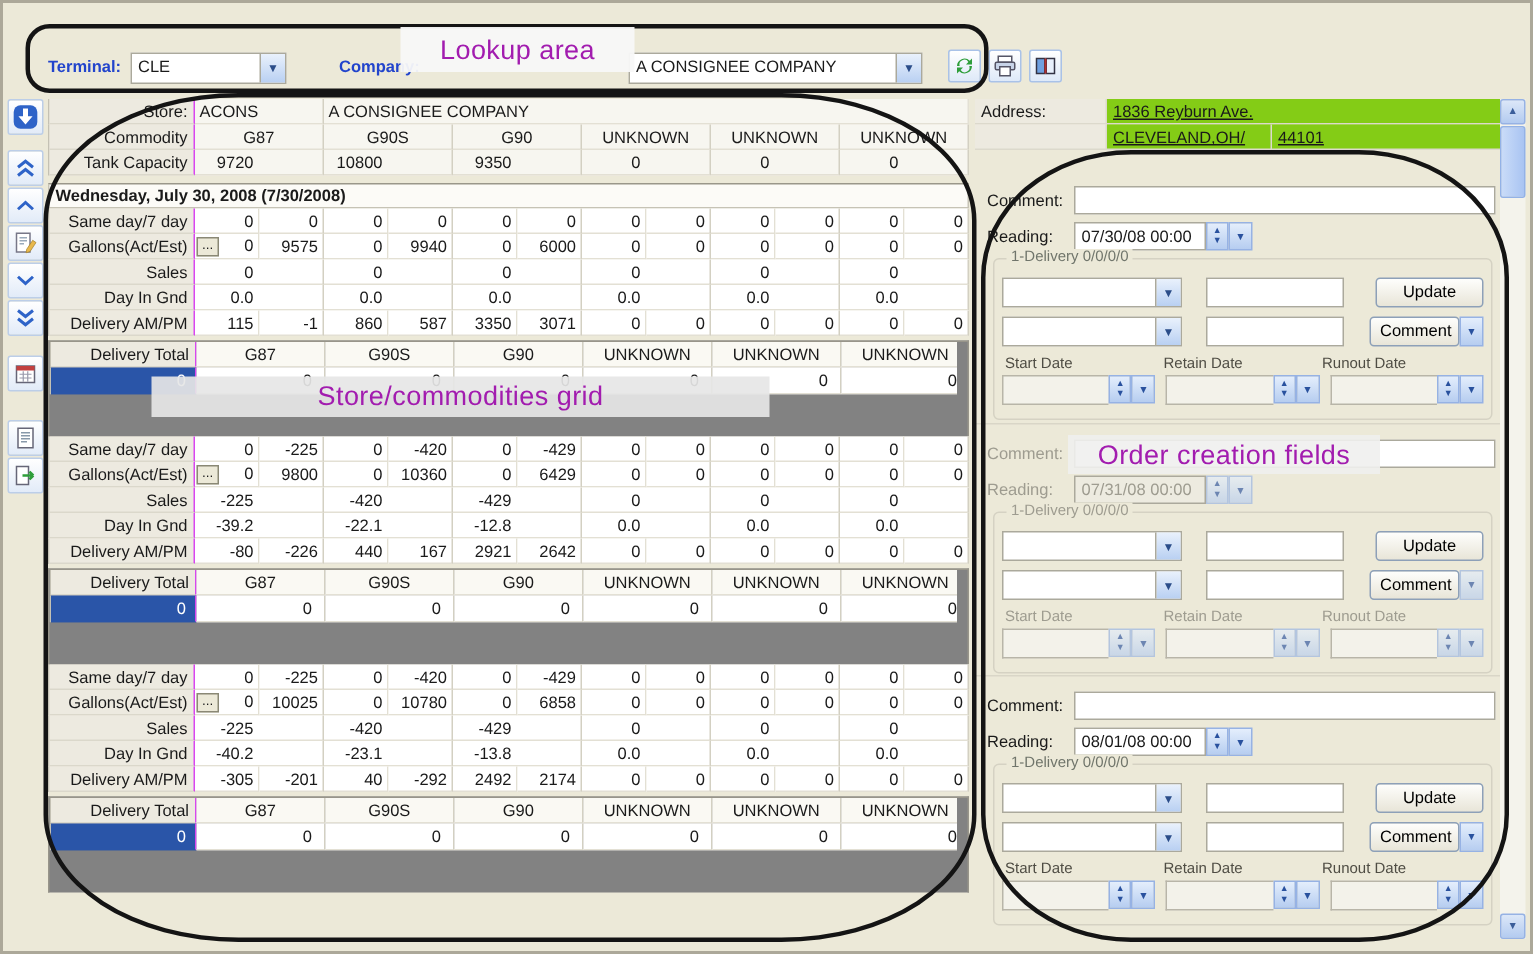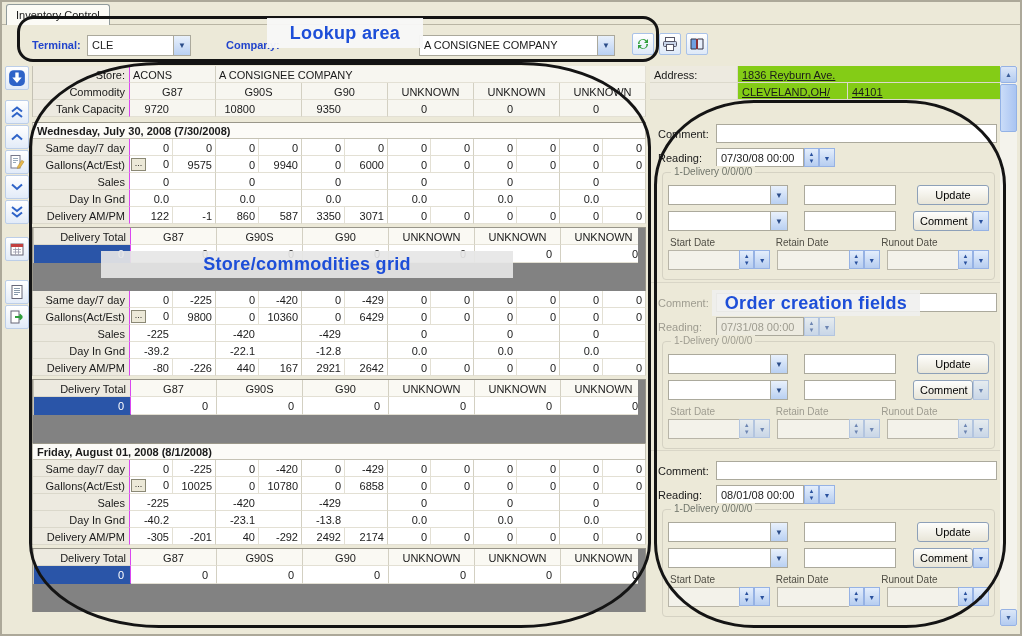--- a/index.html
+++ b/index.html
@@ -107,38 +107,35 @@
               background:linear-gradient(#DCE7F8,#B3CBF0); color:#3B5E9A; font-size:7px; text-align:center; padding-top:4px; }
   #sb-up { top:0; } #sb-down { bottom:0; }
   #sb-thumb { position:absolute; left:0; top:18px; width:17px; height:48px; border:1px solid #93B2E6; border-radius:2px;
               background:linear-gradient(90deg,#CADCF8,#A9C4F2); }
 
   
   .ann-box { position:absolute; border:3px solid #141414; z-index:60; pointer-events:none; }
   #ann-lookup-box { left:15px; top:14px; width:642px; height:46px; border-radius:16px; }
   #ann-grid-box   { left:27px; top:60px; width:622px; height:566px; border-radius:130px / 85px; }
   #ann-orders-box { left:652px; top:98px; width:352px; height:528px; border-radius:100px / 85px; }
-  .ann-label { position:absolute; z-index:61; font-size:18px; font-weight:bold; color:#1d4ed8;
+  .ann-label { position:absolute; z-index:61; font-size:18px; font-weight:normal; color:#a21caf;
                letter-spacing:.3px; pointer-events:none; }
   #ann-lookup-lbl { left:265px; top:16px; width:156px; height:30px; background:rgba(248,248,248,.95);
                     text-align:center; padding-top:5px; }
   #ann-grid-lbl { left:99px; top:249px; width:412px; height:27px; background:rgba(230,230,230,.92);
                   text-align:center; padding-top:3px; }
   #ann-orders-lbl { left:710px; top:288px; width:208px; height:26px; background:rgba(240,240,238,.9);
                     text-align:center; padding-top:3px; }
   svg { display:block; }
 </style>
 </head>
 <body>
 
 <div id="window">
 
-  <div class="tabstrip">
-    <div class="tab">Inventory Control</div>
-  </div>
 
   <span class="lk-label" id="terminal-label">Terminal:</span>
   <span class="combo" id="terminal-combo">
     <span class="cv">CLE</span>
     <span class="cbtn">▼</span>
   </span>
   <span class="lk-label" id="company-label">Company:</span>
   <span class="combo" id="company-combo">
     <span class="cv">A CONSIGNEE COMPANY</span>
     <span class="cbtn">▼</span>
@@ -317,21 +314,21 @@
           <div class="lbl">Day In Gnd</div>
           <div class="c one">0.0</div>
           <div class="c one">0.0</div>
           <div class="c one">0.0</div>
           <div class="c one">0.0</div>
           <div class="c one">0.0</div>
           <div class="c one">0.0</div>
         </div>
         <div class="g-row">
           <div class="lbl">Delivery AM/PM</div>
-          <div class="c p">122</div>
+          <div class="c p">115</div>
           <div class="c p cb">-1</div>
           <div class="c p">860</div>
           <div class="c p cb">587</div>
           <div class="c p">3350</div>
           <div class="c p cb">3071</div>
           <div class="c p">0</div>
           <div class="c p cb">0</div>
           <div class="c p">0</div>
           <div class="c p cb">0</div>
           <div class="c p">0</div>
@@ -446,21 +443,20 @@
               <div class="c one">0</div>
               <div class="c one">0</div>
               <div class="c one">0</div>
               <div class="c one">0</div>
             </div>
           </div>
         </div>
       </div>
 
       <div class="day">
-        <div class="day-hd">Friday, August 01, 2008 (8/1/2008)</div>
         <div class="g-row">
           <div class="lbl">Same day/7 day</div>
           <div class="c p">0</div>
           <div class="c p cb">-225</div>
           <div class="c p">0</div>
           <div class="c p cb">-420</div>
           <div class="c p">0</div>
           <div class="c p cb">-429</div>
           <div class="c p">0</div>
           <div class="c p cb">0</div>

